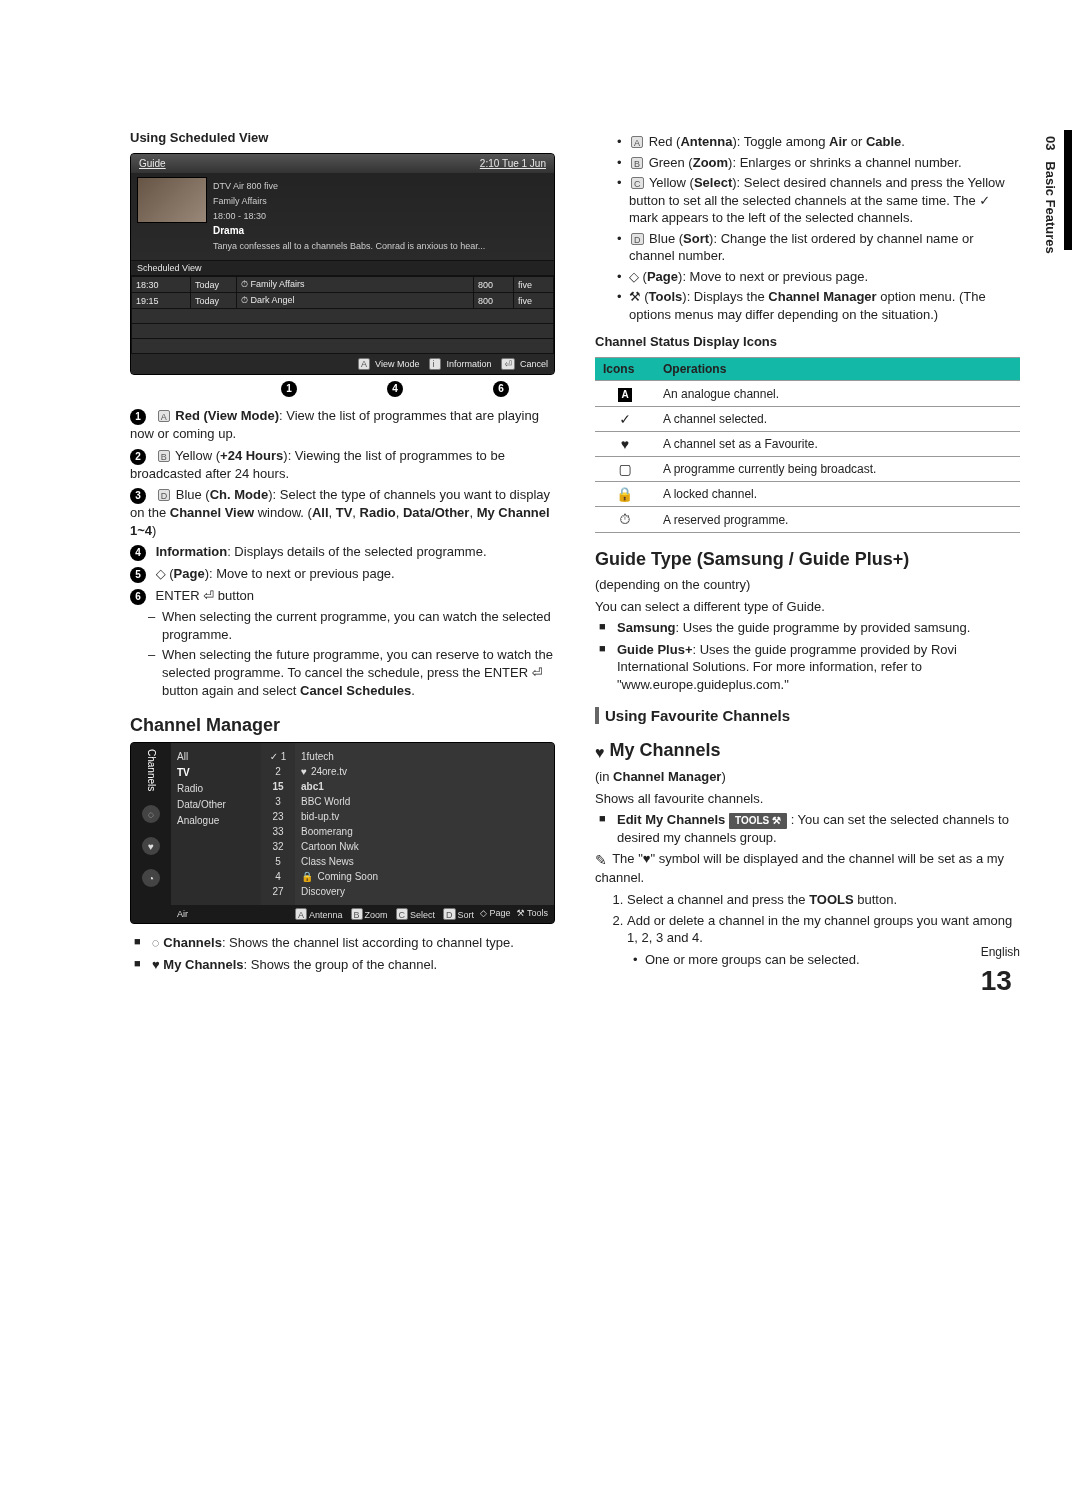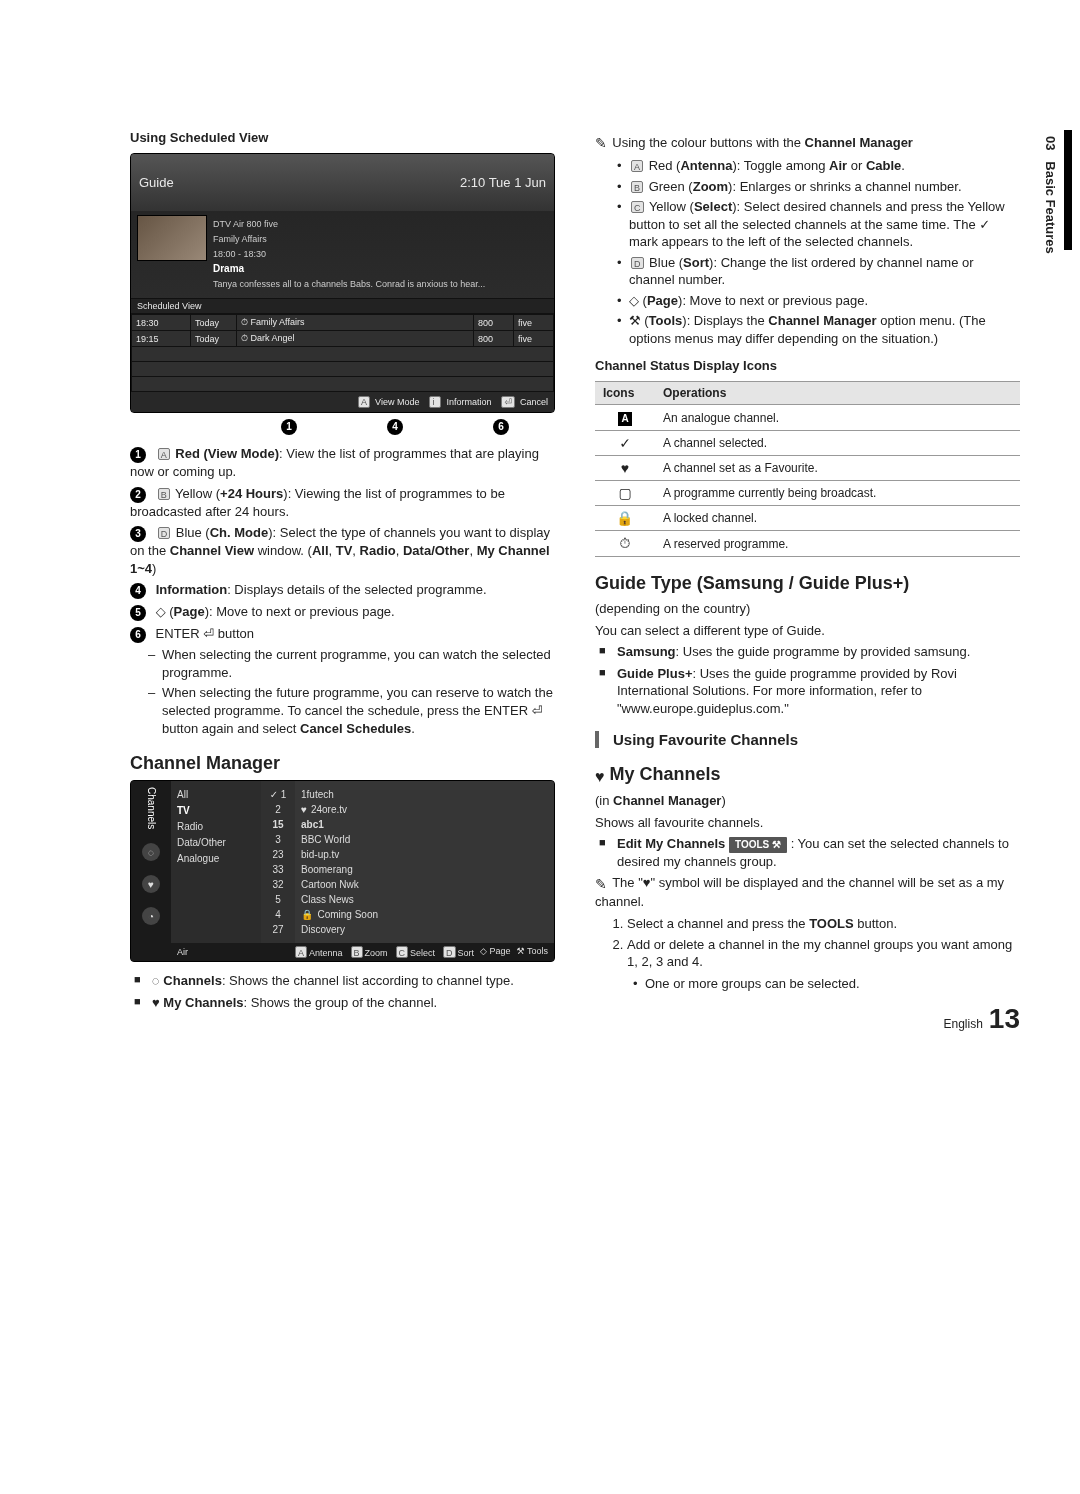--- a/index.html
+++ b/index.html
@@ -31,21 +31,21 @@
   .side-bar {
     position: absolute;
     right: 8px;
     top: 130px;
     width: 8px;
     height: 120px;
     background: #000;
   }
   h4.using { font-size: 13px; font-weight: bold; margin-bottom: 8px; }
   h2.section { font-size: 18px; font-weight: bold; margin: 16px 0 6px; }
-  h3.sub { font-size: 15px; font-weight: bold; margin: 14px 0 6px; border-left: 4px solid #666; padding-left: 14px; }
+  h3.sub { font-size: 15px; font-weight: bold; margin: 14px 0 6px; border-left: 4px solid #666; padding-left: 6px; }
   p { line-height: 1.35; margin: 4px 0; }
   ul.plain { list-style: none; padding: 0; }
   ul.plain > li { margin: 4px 0; line-height: 1.35; }
   ul.square { list-style: none; padding-left: 0; }
   ul.square > li { position: relative; padding-left: 22px; margin: 4px 0; line-height: 1.35; }
   ul.square > li::before { content:"■"; position:absolute; left:4px; top:0; font-size:11px;}
   ul.dot { list-style: none; padding-left: 0; }
   ul.dot > li { position: relative; padding-left: 18px; margin: 3px 0; line-height:1.35;}
   ul.dot > li::before { content:"•"; position:absolute; left:6px; top:0;}
   ul.dash { list-style:none; padding-left:18px;}
@@ -65,21 +65,21 @@
   b { font-weight:bold; }
 
   
   .guide-box {
     width: 100%; border:1px solid #000; border-radius:4px;
     background: linear-gradient(#222, #333);
     color:#e8e8e8; font-size:10px; overflow:hidden; margin-bottom:6px;
   }
   .guide-hdr {
     display:flex; justify-content:space-between; align-items:center;
-    background: linear-gradient(#555, #333); padding:21px 8px; font-size:13px;
+    background: linear-gradient(#555, #333); padding:4px 8px; font-size:10px;text-decoration:underline;
   }
   .guide-info { display:flex; gap:6px; padding:4px 6px; }
   .guide-thumb { width:70px; height:46px; background:linear-gradient(135deg,#654,#987); border:1px solid #000; flex:none;}
   .guide-meta p { font-size:9px; color:#ccc; line-height:1.2;}
   .guide-meta b { color:#fff; font-size:10px;}
   .sched-label { background:#222; font-size:9px; padding:2px 6px; border-top:1px solid #111; border-bottom:1px solid #111;}
   .guide-tbl { width:100%; border-collapse:collapse; font-size:9px;}
   .guide-tbl td { border:1px solid #111; padding:2px 4px; background:#303030;}
   .guide-ftr { display:flex; justify-content:flex-end; gap:8px; padding:4px 6px; font-size:9px; background:#282828;}
   .guide-ftr span { display:inline-flex; align-items:center; gap:3px; }
@@ -108,39 +108,39 @@
   .cm-ftr { background:#1a1a1a; padding:3px 6px; font-size:9px; display:flex; justify-content:space-between; align-items:center;}
   .cm-ftr .tools { display:flex; gap:6px; flex-wrap:wrap;}
 
   
   table.icons {
     width:100%; border-collapse:collapse; font-size:12px; margin:6px 0 4px;
   }
   table.icons th, table.icons td {
     border-top:1px solid #999; border-bottom:1px solid #999; padding:4px 8px; text-align:left;
   }
-  table.icons th { background:#e5e5e5; font-weight:bold;}
+  table.icons th { background:#14b8a6; font-weight:bold;}
   table.icons td.ic { width:60px; text-align:center; font-size:14px;}
   .badge-a {
     display:inline-block; width:14px; height:14px; background:#000; color:#fff;
     font-size:10px; font-weight:bold; text-align:center; line-height:14px;
   }
 
   .heart { font-size:16px; vertical-align:-2px; }
   .tools-pill {
     display:inline-block; background:#555; color:#fff; font-size:10px;
     border-radius:1px; padding:1px 6px; font-weight:bold;
   }
 
   ol.steps { list-style:decimal; padding-left:32px; }
   ol.steps li { margin:3px 0; line-height:1.35;}
 
   .footer {
     position:absolute; bottom:20px; right:60px; font-size:12px;
-    display:flex; align-items:baseline; gap:6px;
+    display:flex; align-items:baseline; gap:6px;flex-direction:column;
   }
   .footer .pg { font-size:28px; font-weight:bold; }
 </style>
 </head>
 <body>
 
 <div class="side-tab">
   <span>03</span>
   &nbsp;
   <span>Basic Features</span>
@@ -336,24 +336,20 @@
         <b>Channels</b><span>: Shows the channel list according to channel type.</span>
       </li>
       <li>
         <span>♥</span>
         <b>My Channels</b><span>: Shows the group of the channel.</span>
       </li>
     </ul>
   </div>
 
   <div class="col">
-    <p>
-      <span class="note-icon">✎</span>
-      Using the colour buttons with the <b>Channel Manager</b>
-    </p>
     <ul class="dot" style="padding-left:16px;">
       <li><span class="rem-btn">A</span> Red (<b>Antenna</b>): Toggle among <b>Air</b> or <b>Cable</b>.</li>
       <li><span class="rem-btn">B</span> Green (<b>Zoom</b>)<span>: Enlarges or shrinks a channel number.</span></li>
       <li><span class="rem-btn">C</span> Yellow (<b>Select</b>): Select desired channels and press the Yellow button to set all the selected channels at the same time. The <span>✓</span> mark appears to the left of the selected channels.</li>
       <li><span class="rem-btn">D</span> Blue (<b>Sort</b>)<span>: Change the list ordered by channel name or channel number.</span></li>
       <li><span>◇</span> (<b>Page</b>)<span>: Move to next or previous page.</span></li>
       <li><span>⚒</span> (<b>Tools</b>): Displays the <b>Channel Manager</b> option menu. (The options menus may differ depending on the situation.)</li>
     </ul>
 
     <p style="margin-top:10px"><b>Channel Status Display Icons</b></p>

